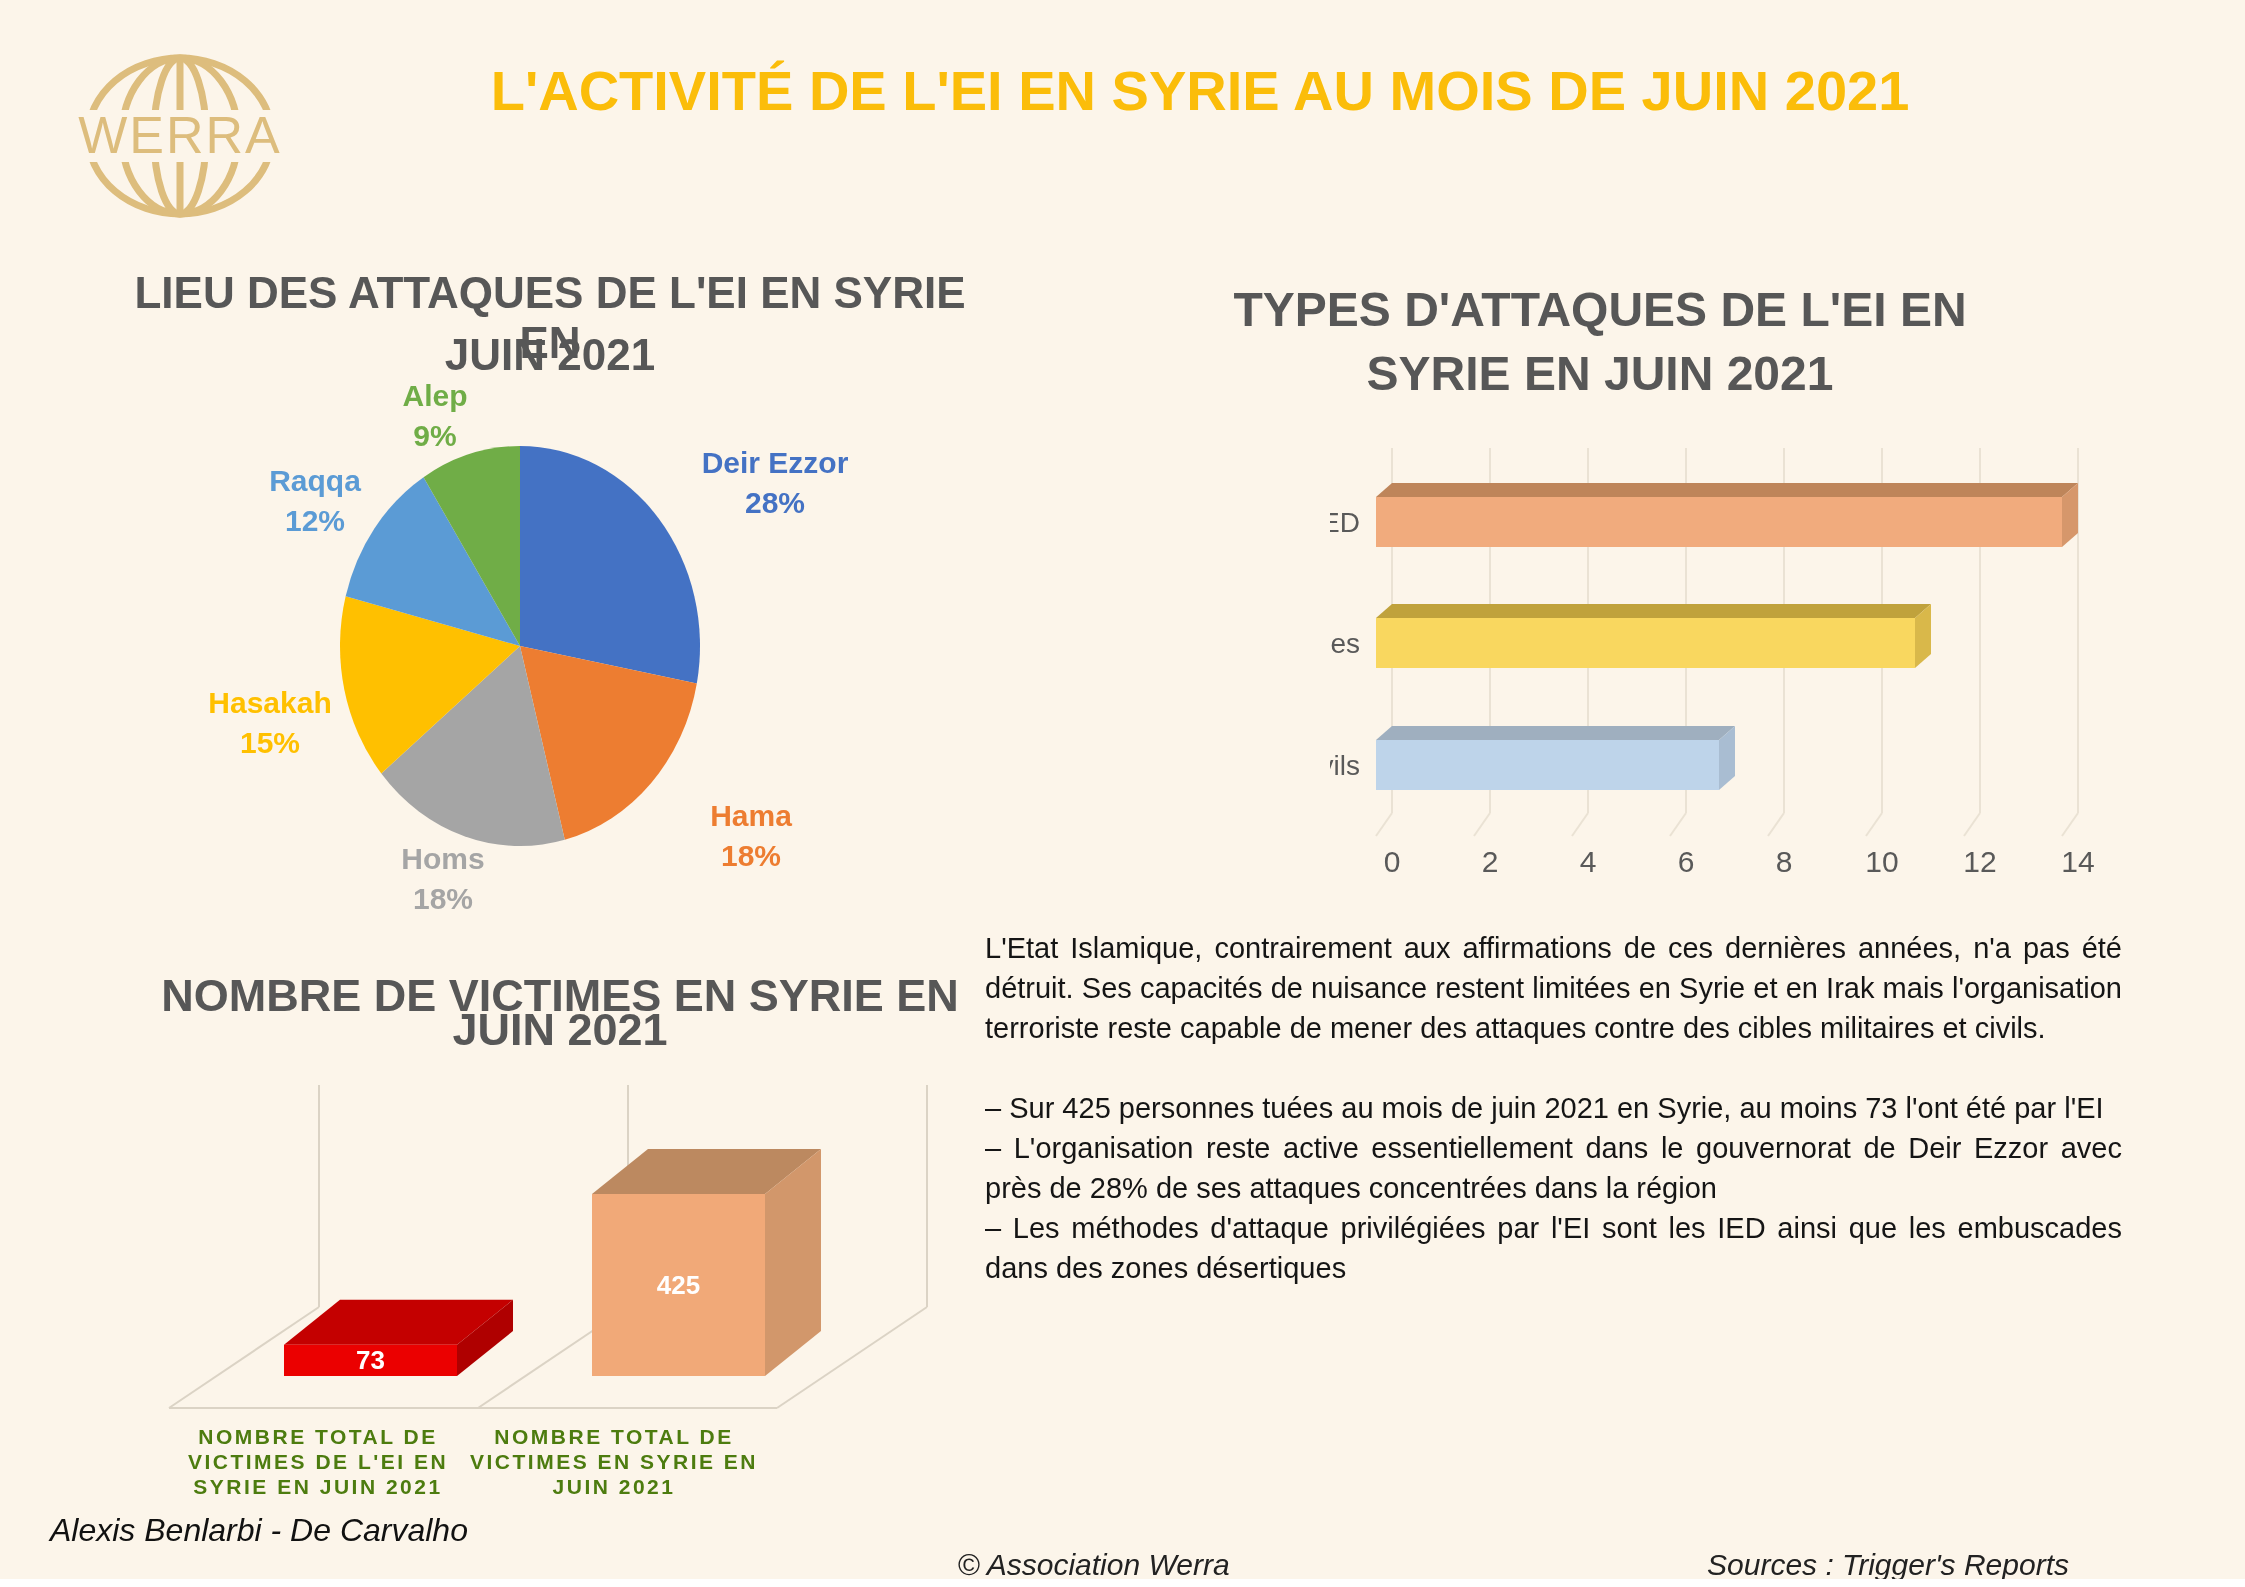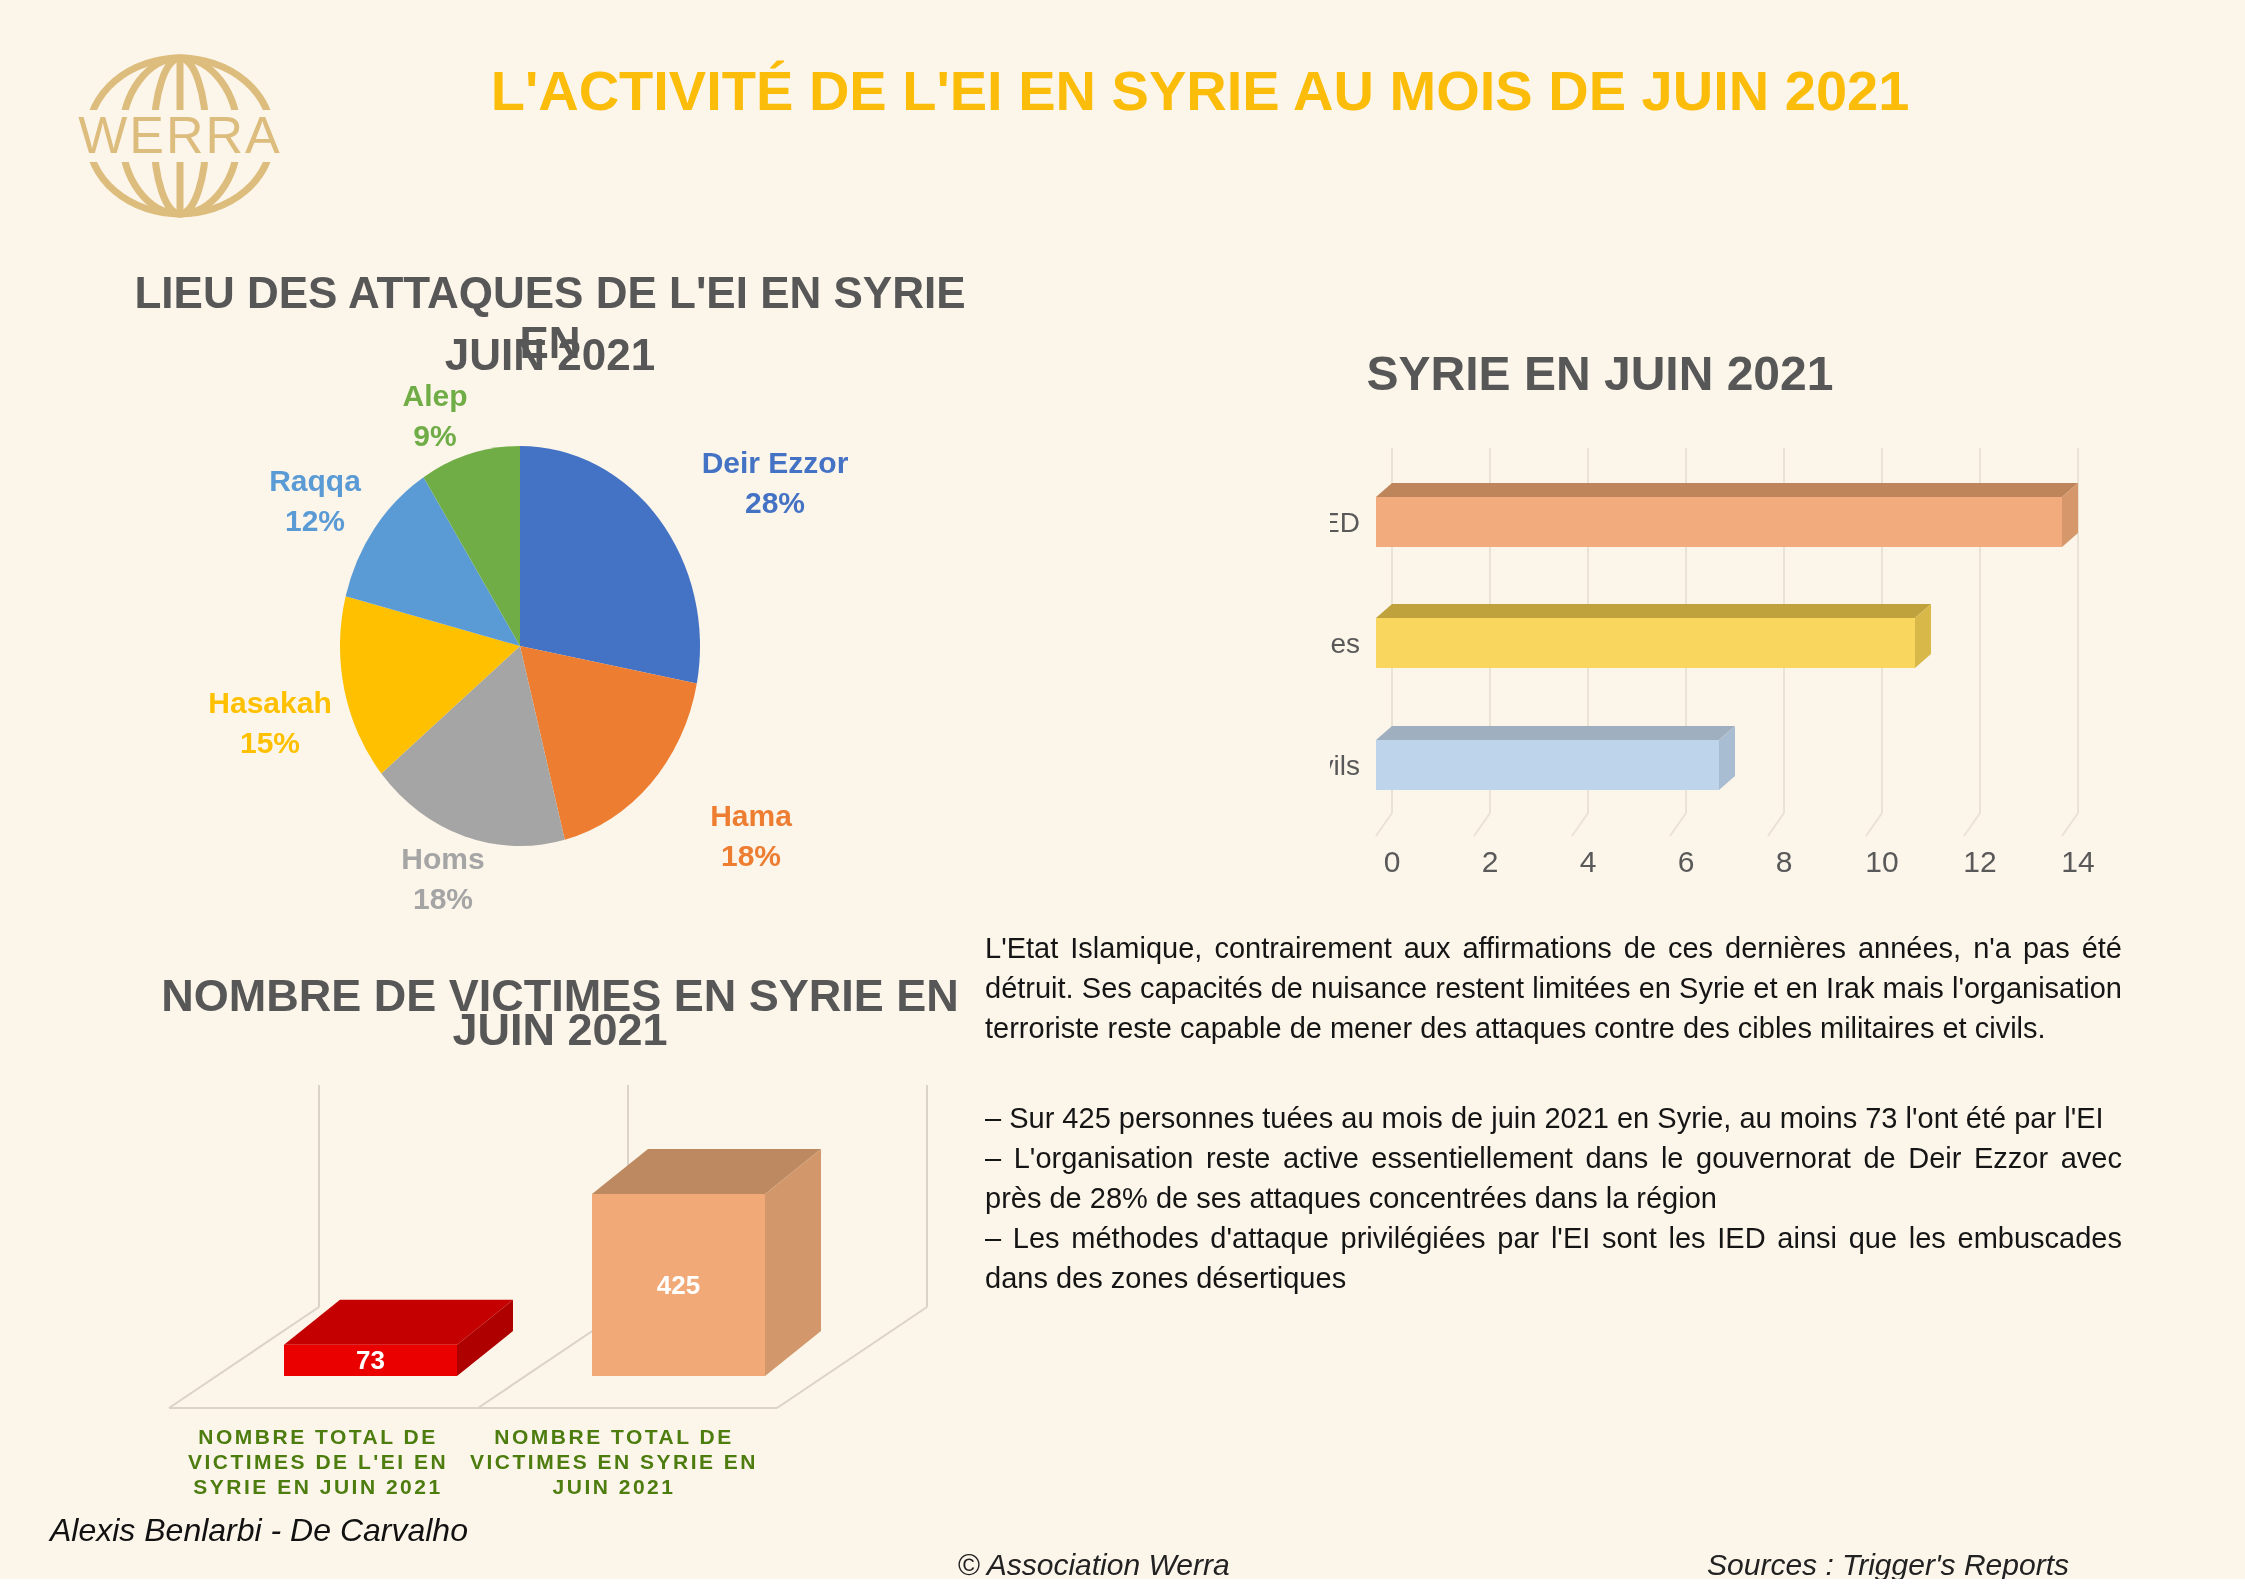--- a/index.html
+++ b/index.html
@@ -31,21 +31,21 @@
     position:absolute;width:300px;transform:translateX(-50%);
     font-size:21px;font-weight:bold;letter-spacing:2.5px;line-height:25px;
     text-align:center;color:#4d7c0f;
   }
   
   .analysis{
     position:absolute;left:985px;top:928px;width:1137px;
     font-size:29px;line-height:40px;color:#151515;text-align:justify;
   }
   .analysis p{margin:0;}
-  .analysis .para{margin-bottom:50px;}
+  .analysis .para{margin-bottom:40px;}
   
   .footer-item{position:absolute;font-style:italic;color:#111;font-size:32px;}
   .footer-author{left:50px;top:1512px;}
   .footer-center{left:0;top:1548px;width:2187px;text-align:center;font-size:30px;color:#222;}
   .footer-right{right:176px;top:1548px;font-size:30px;color:#222;}
   .bottom-strip{position:absolute;left:0;bottom:0;width:100%;height:8px;background:#ffffff;}
   svg text{font-family:"Liberation Sans",sans-serif;}
 </style>
 </head>
 <body>
@@ -78,20 +78,21 @@
     </svg>
   <div id="pie-labels">
       <div class="pie-label" style="left: 775px; top: 483px; color: rgb(68, 114, 196);"><span>Deir Ezzor</span><br><span>28%</span></div>
       <div class="pie-label" style="left: 751px; top: 836px; color: rgb(237, 125, 49);"><span>Hama</span><br><span>18%</span></div>
       <div class="pie-label" style="left: 443px; top: 879px; color: rgb(165, 165, 165);"><span>Homs</span><br><span>18%</span></div>
       <div class="pie-label" style="left: 270px; top: 723px; color: rgb(255, 192, 0);"><span>Hasakah</span><br><span>15%</span></div>
       <div class="pie-label" style="left: 315px; top: 501px; color: rgb(91, 155, 213);"><span>Raqqa</span><br><span>12%</span></div>
       <div class="pie-label" style="left: 435px; top: 416px; color: rgb(112, 173, 71);"><span>Alep</span><br><span>9%</span></div>
     </div>
 
+  <div class="chart-title types-title-1">TYPES D'ATTAQUES DE L'EI EN</div>
   <div class="chart-title types-title-2">SYRIE EN JUIN 2021</div>
 
   <svg id="types-svg" class="abs" style="left:1330px;top:440px;" width="790" height="450" viewBox="1330 440 790 450">
       <line x1="1392" y1="448" x2="1392" y2="813" stroke="#EAE2D4" stroke-width="2"></line>
       <line x1="1392" y1="813" x2="1376" y2="836" stroke="#EAE2D4" stroke-width="2"></line>
       <line x1="1490" y1="448" x2="1490" y2="813" stroke="#EAE2D4" stroke-width="2"></line>
       <line x1="1490" y1="813" x2="1474" y2="836" stroke="#EAE2D4" stroke-width="2"></line>
       <line x1="1588" y1="448" x2="1588" y2="813" stroke="#EAE2D4" stroke-width="2"></line>
       <line x1="1588" y1="813" x2="1572" y2="836" stroke="#EAE2D4" stroke-width="2"></line>
       <line x1="1686" y1="448" x2="1686" y2="813" stroke="#EAE2D4" stroke-width="2"></line>

